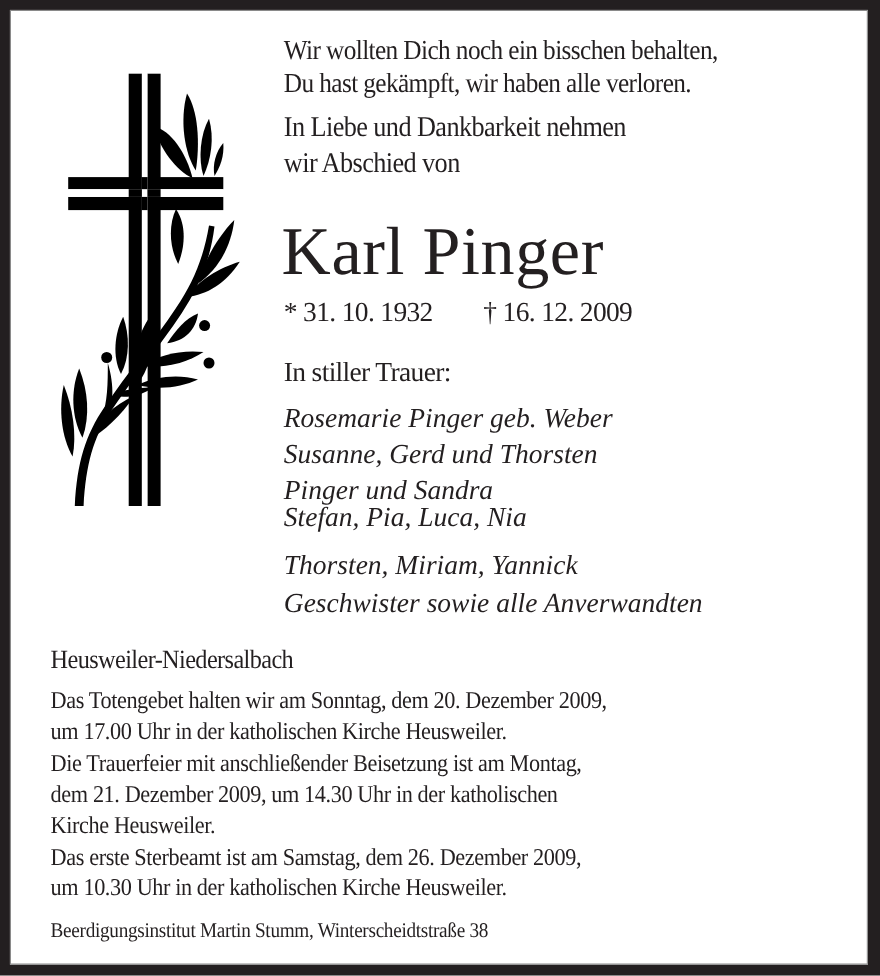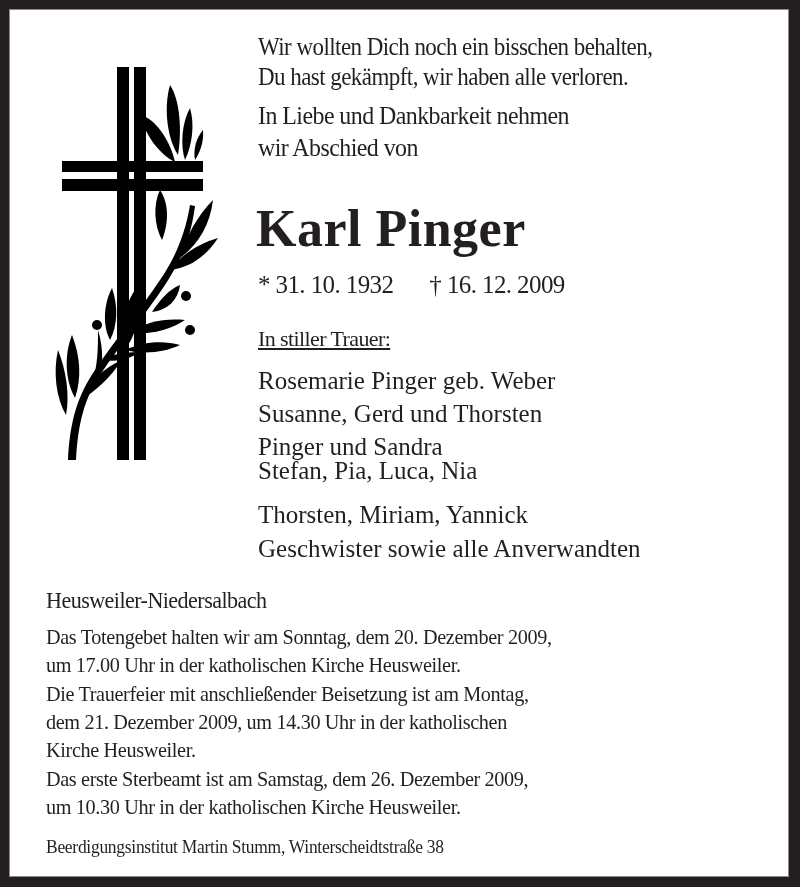--- a/index.html
+++ b/index.html
@@ -40,29 +40,29 @@
       font-size: 25px;
       line-height: 30px;
       letter-spacing: -0.6px;
       transform-origin: left top;
     }
     .line.condensed { transform: scaleX(0.92); }
     .verse { left: 258px; }
     .name {
       position: absolute;
       left: 256px; top: 193px;
-      font-size: 52px;
-      font-weight: bold;
+      font-size: 62px;
+      font-weight: normal;
       line-height: 72px;
       letter-spacing: 0.5px;
       white-space: nowrap;
     }
     .dates { left: 258px; top: 270px; font-size: 25px; }
-    .dates .death { margin-left: 36px; }
-    .italic { letter-spacing: 0px; }
+    .dates .death { margin-left: 46px; }
+    .italic { font-style: italic; letter-spacing: 0px; }
     .body-text { left: 46px; font-size: 22px; line-height: 28px; letter-spacing: -0.4px; }
     .small-text { left: 46px; font-size: 19px; letter-spacing: -0.3px; }
   </style>
 </head>
 <body>
 
 <div class="frame"></div>
 <div class="paper"></div>
 
 <svg class="illustration" viewBox="45 60 180 410" xmlns="http://www.w3.org/2000/svg">
@@ -112,21 +112,21 @@
 
 <div class="line condensed verse" style="top:101px; font-size:26px;">In Liebe und Dankbarkeit nehmen</div>
 <div class="line condensed verse" style="top:133px; font-size:26px;">wir Abschied von</div>
 
 <div class="name">Karl Pinger</div>
 
 <div class="line dates">
   <span>* 31. 10. 1932</span><span class="death">† 16. 12. 2009</span>
 </div>
 
-<div class="line verse" style="top:324px; font-size:22px;text-decoration:underline;">In stiller Trauer:</div>
+<div class="line verse" style="top:324px; font-size:25px;">In stiller Trauer:</div>
 
 <div class="line verse italic" style="top:366px">Rosemarie Pinger geb. Weber</div>
 <div class="line verse italic" style="top:399px">Susanne, Gerd und Thorsten</div>
 <div class="line verse italic" style="top:432px">Pinger und Sandra</div>
 <div class="line verse italic" style="top:456px">Stefan, Pia, Luca, Nia</div>
 <div class="line verse italic" style="top:500px">Thorsten, Miriam, Yannick</div>
 <div class="line verse italic" style="top:534px">Geschwister sowie alle Anverwandten</div>
 
 <div class="line condensed" style="left:46px; top:585px; font-size:24px;">Heusweiler-Niedersalbach</div>
 

